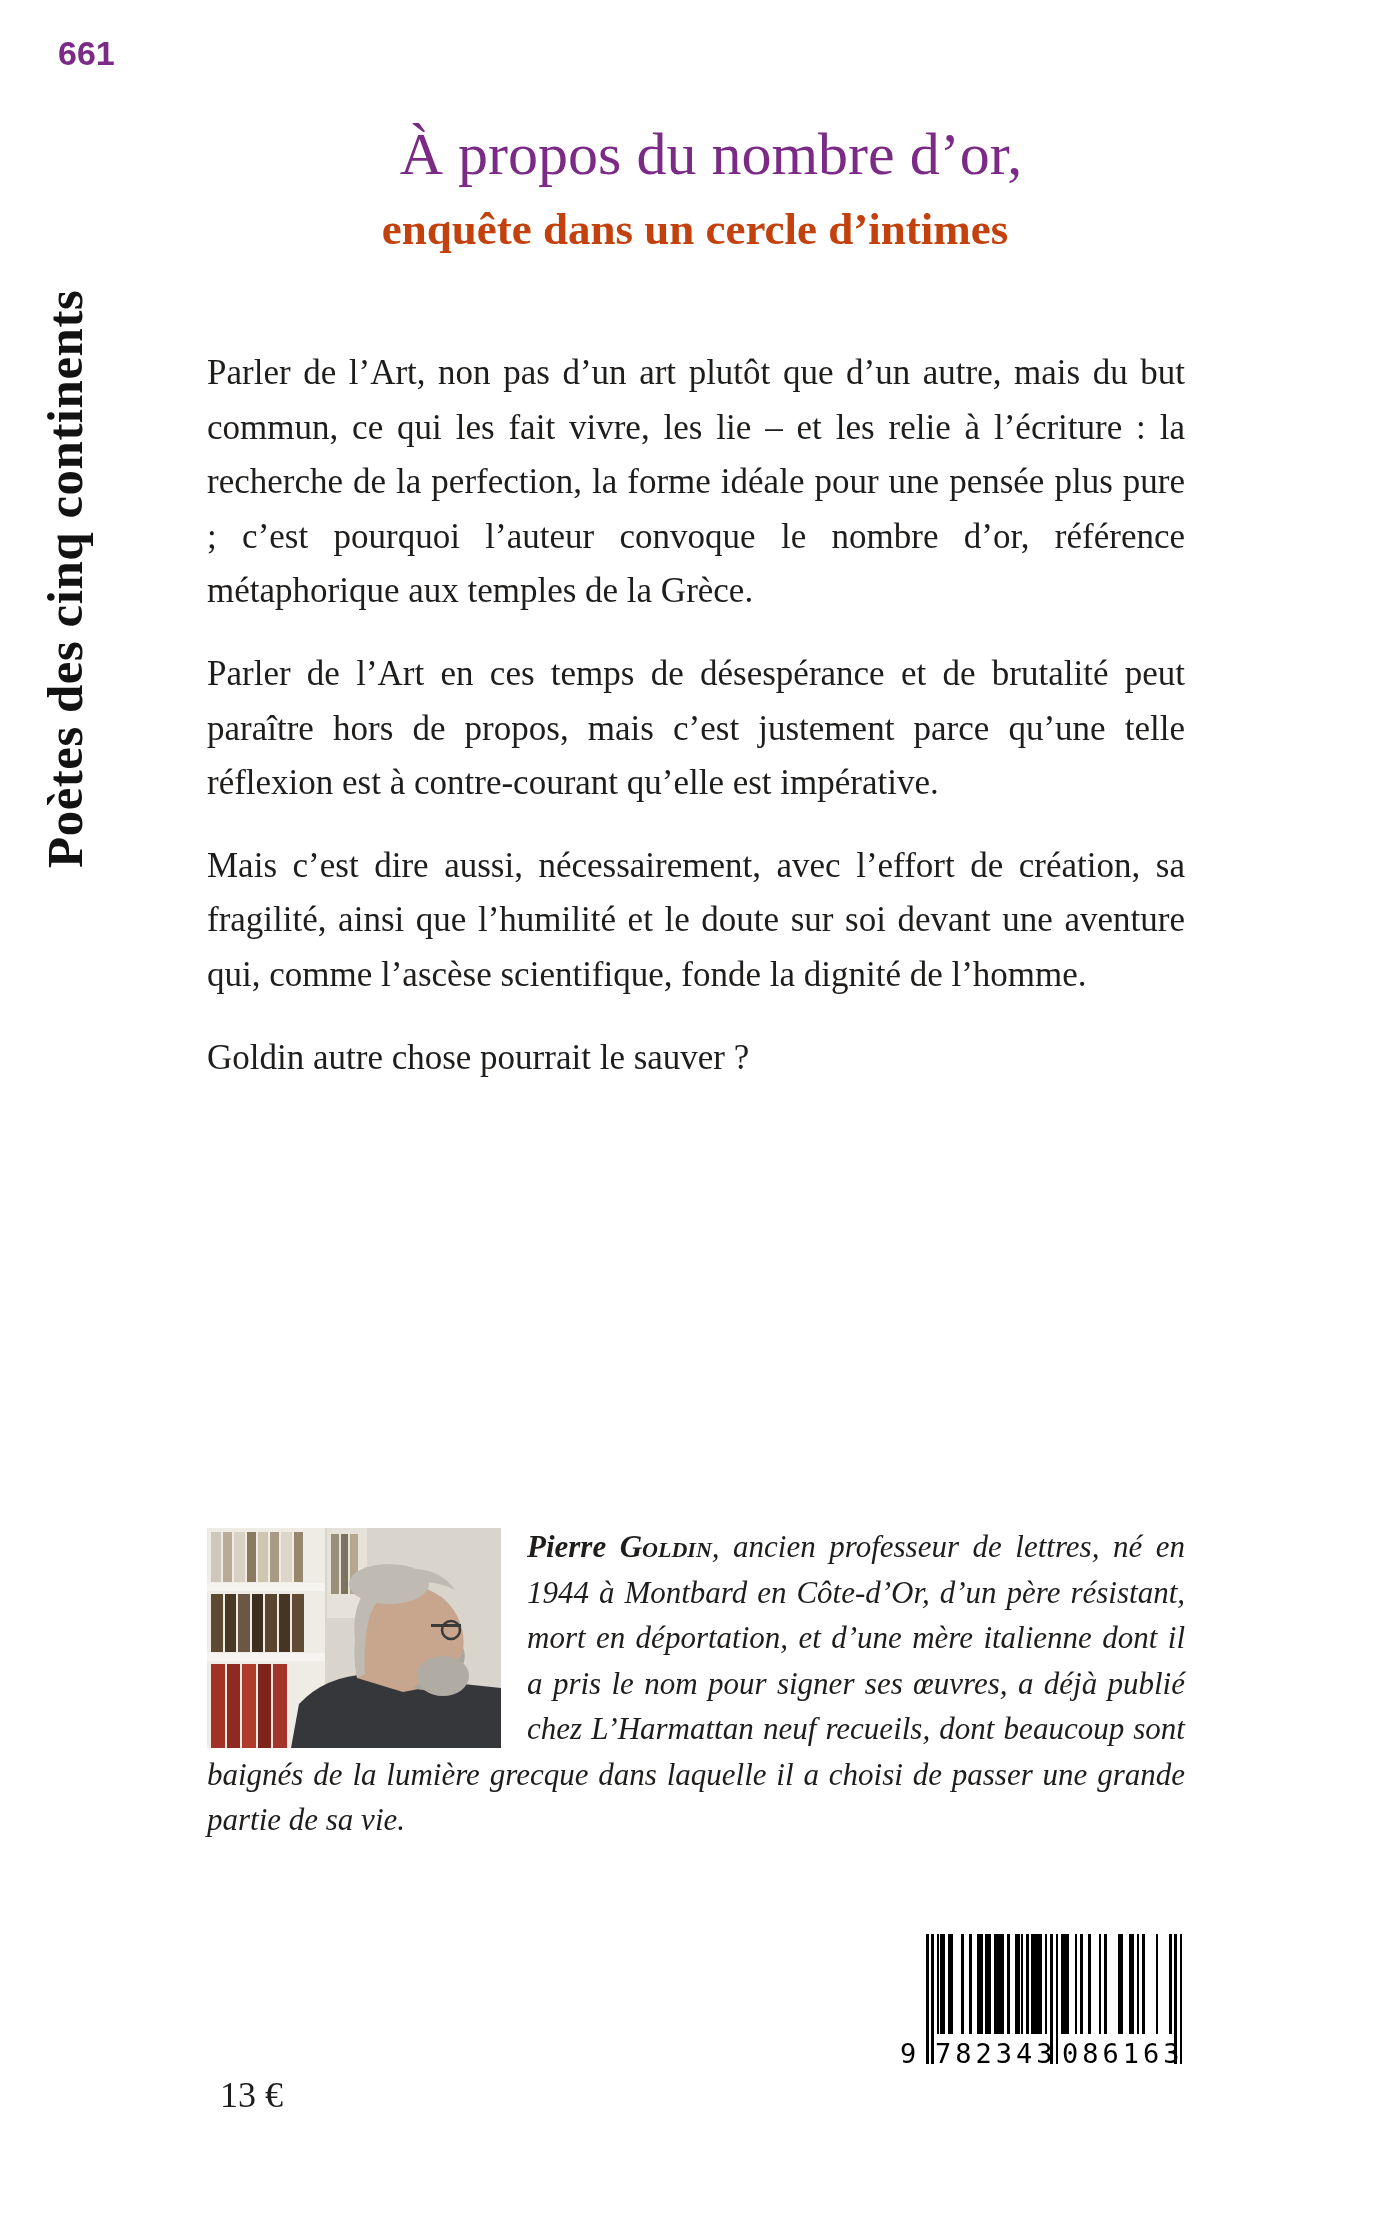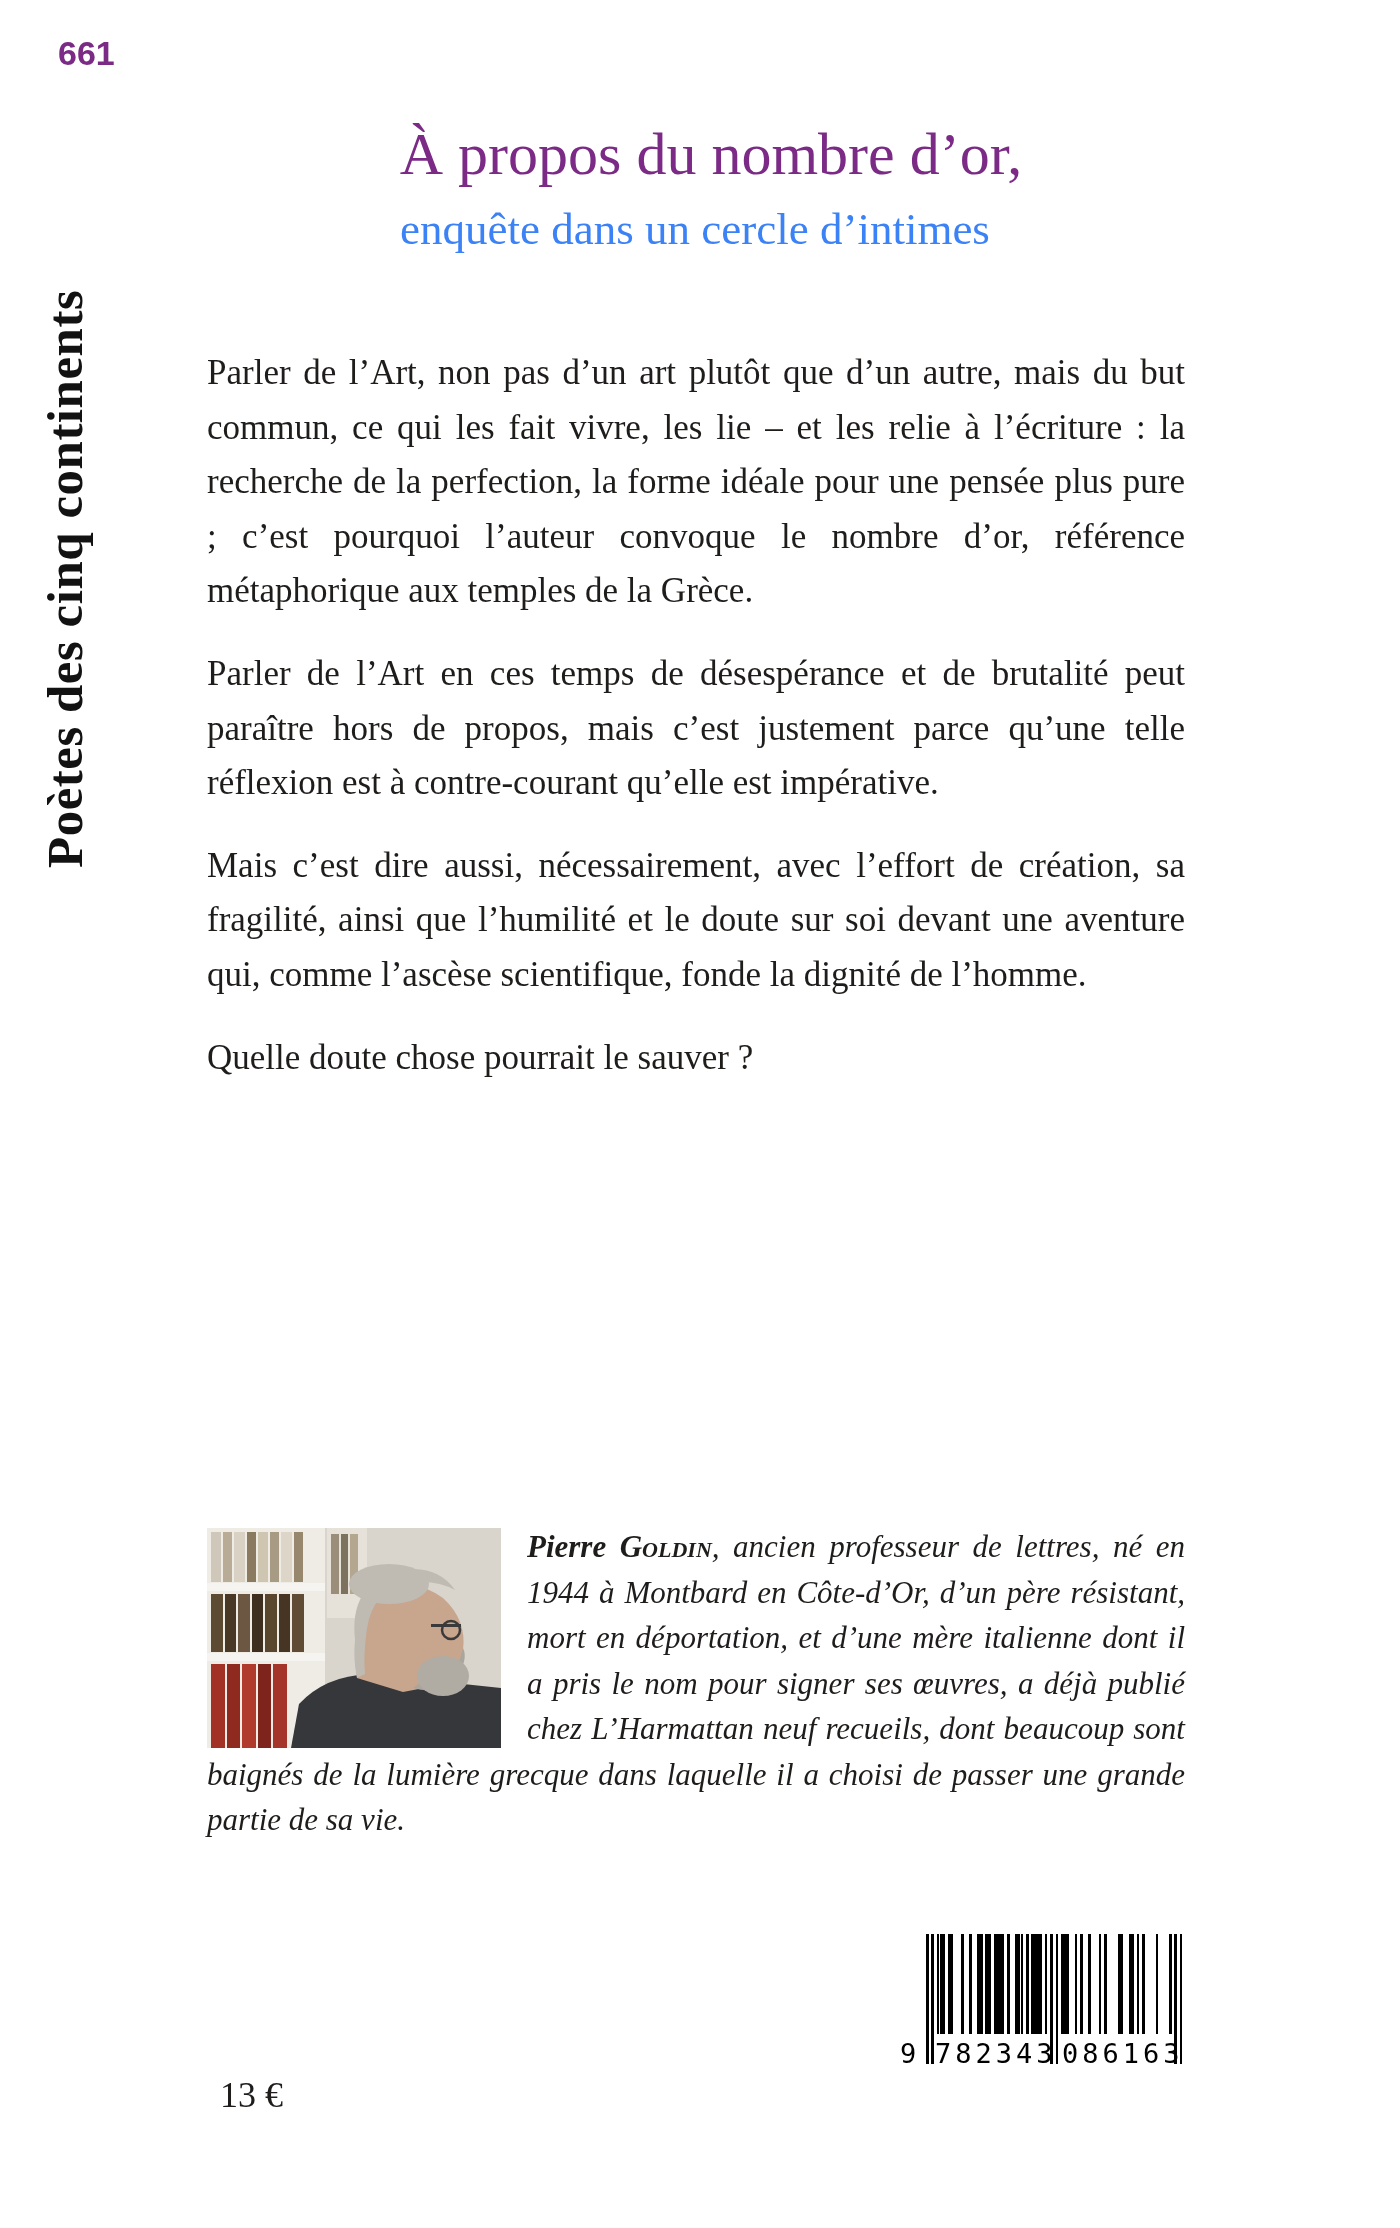--- a/index.html
+++ b/index.html
@@ -29,22 +29,22 @@
 
   .book-title {
     position:absolute; left:207px; width:976px; top:104px;
     margin:16px; text-align:center;
     font-size:60px; font-weight:400;
     color:#7b2b86;
   }
   .book-subtitle {
     position:absolute; left:207px; width:976px; top:203px;
     margin:0; text-align:center;
-    font-size:45px; font-weight:400;
-    color:#3b82f6;
+    font-size:45px; font-weight:700;
+    color:#c2410c;
   }
 
   .body-text {
     position:absolute; left:207px; width:978px; top:346px;
     font-size:35px; line-height:1.56;
     text-align:justify;
   }
   .body-text p { margin:0 0 28px 0; }
 
   .bio {
@@ -95,21 +95,21 @@
   <div class="series-strip">Poètes des cinq continents</div>
 
   <h1 class="book-title">À propos du nombre d’or,</h1>
 
   <h2 class="book-subtitle">enquête dans un cercle d’intimes</h2>
 
   <div class="body-text">
     <p>Parler de l’Art, non pas d’un art plutôt que d’un autre, mais du but commun, ce qui les fait vivre, les lie – et les relie à l’écriture : la recherche de la perfection, la forme idéale pour une pensée plus pure ; c’est pourquoi l’auteur convoque le nombre d’or, référence métaphorique aux temples de la Grèce.</p>
     <p>Parler de l’Art en ces temps de désespérance et de brutalité peut paraître hors de propos, mais c’est justement parce qu’une telle réflexion est à contre-courant qu’elle est impérative.</p>
     <p>Mais c’est dire aussi, nécessairement, avec l’effort de création, sa fragilité, ainsi que l’humilité et le doute sur soi devant une aventure qui, comme l’ascèse scientifique, fonde la dignité de l’homme.</p>
-    <p>Quelle doute chose pourrait le sauver ?</p>
+    <p>Goldin autre chose pourrait le sauver ?</p>
   </div>
 
   <div class="bio">
     <div class="photo">
       <svg viewBox="0 0 294 220" xmlns="http://www.w3.org/2000/svg">
 
         <rect width="294" height="220" fill="#d9d5cd"></rect>
         <rect x="0" y="0" width="118" height="220" fill="#efece6"></rect>
 
         <rect x="4" y="4" width="10" height="50" fill="#cfc8ba"></rect>

